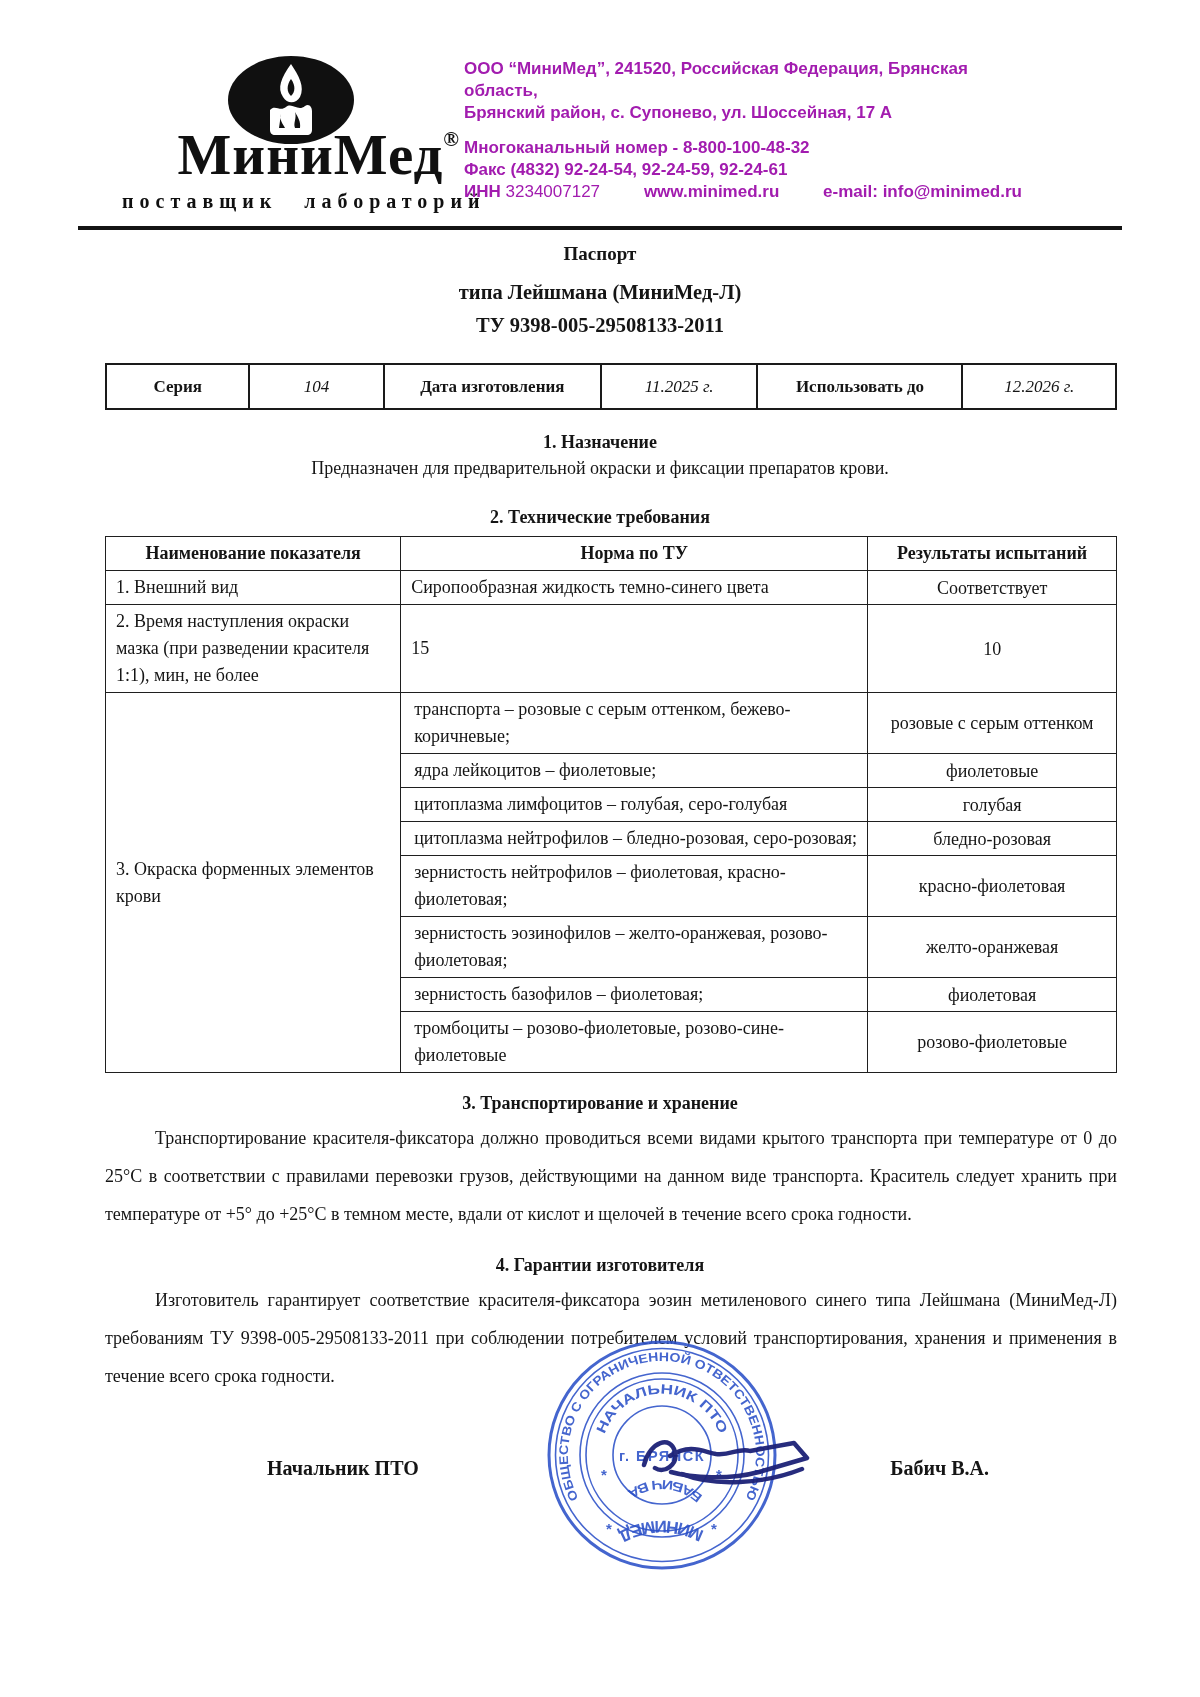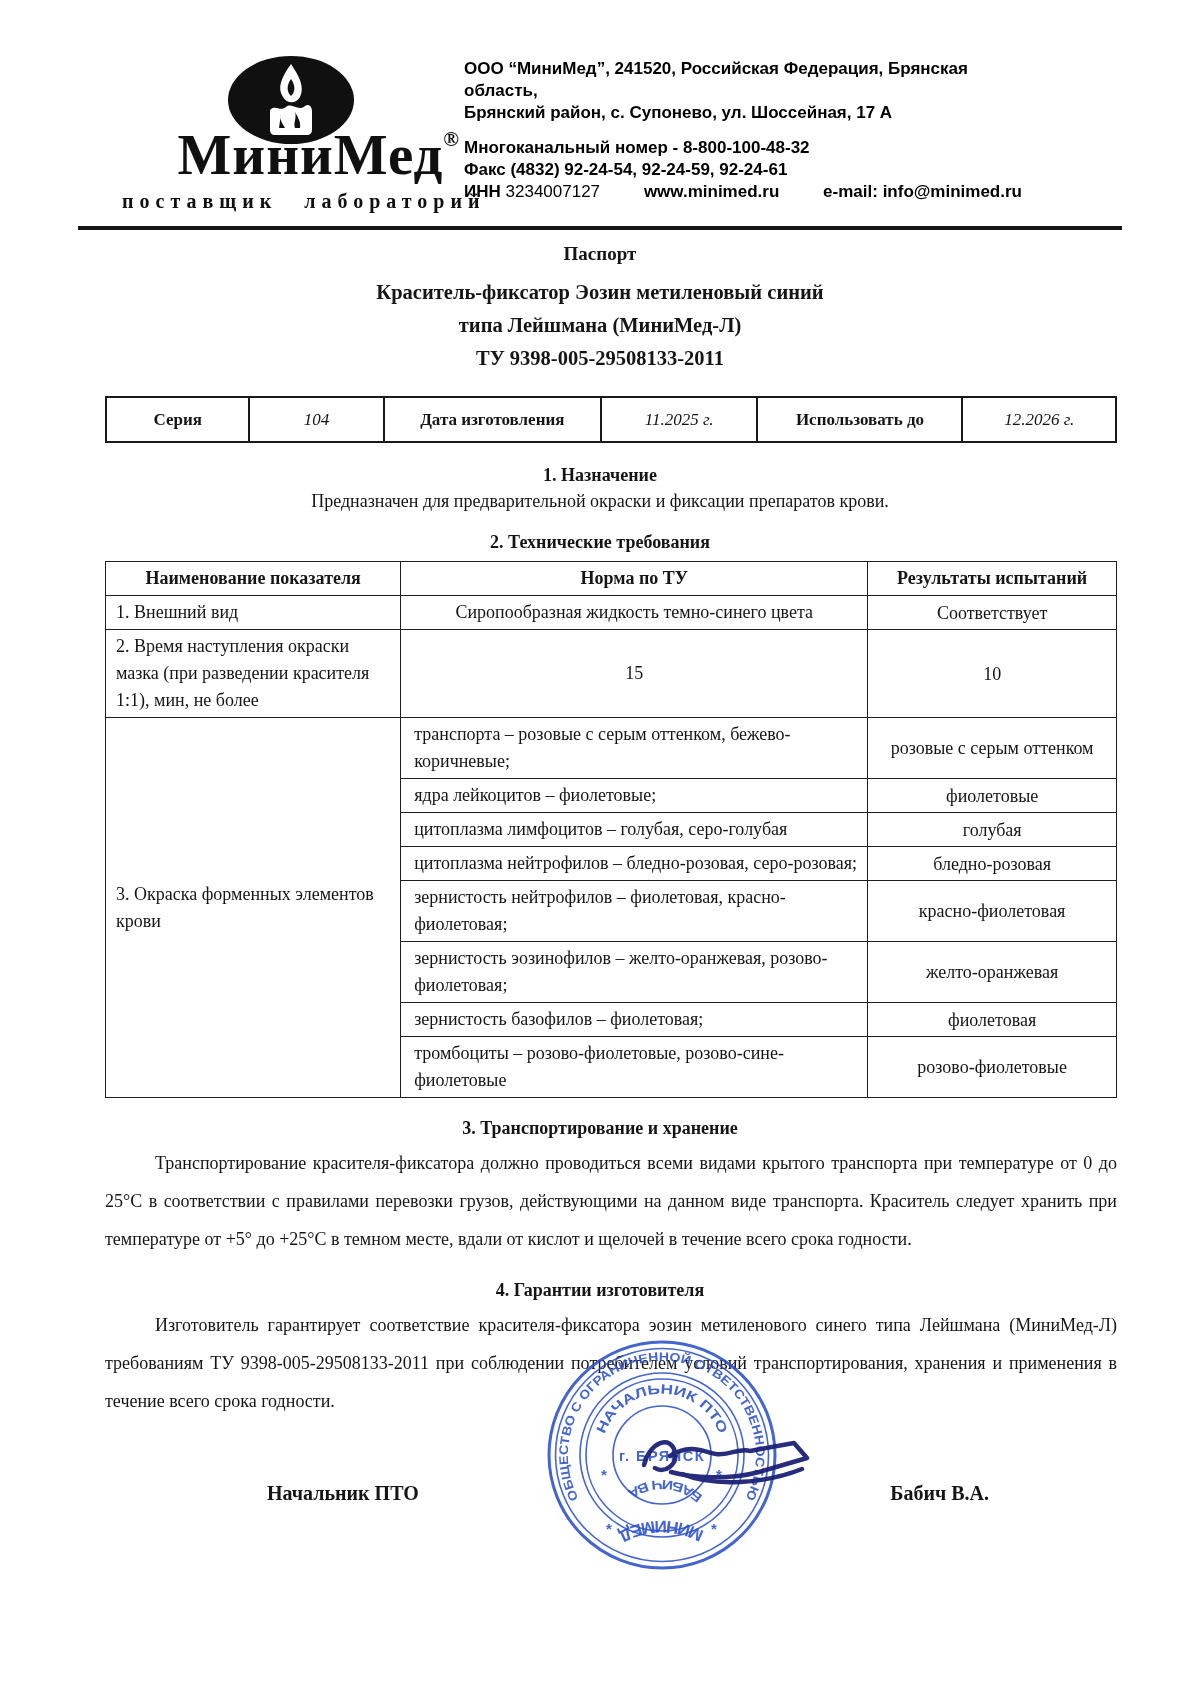--- a/index.html
+++ b/index.html
@@ -14,21 +14,21 @@
   .logo-block { width:338px; flex:0 0 auto; text-align:right;
     font-family:Liberation Serif, serif; }
   .logo-oval { display:block; margin:0 auto; }
   .logo-word { margin-top:-22px; font-size:57px; font-weight:900; letter-spacing:1px;
     color:#101010; line-height:1; white-space:nowrap; }
   .logo-reg { font-size:21px; font-weight:700; vertical-align:28px; }
   .logo-tagline { margin-top:7px; font-size:20px; font-weight:800; letter-spacing:6px;
     word-spacing:16px; color:#101010; white-space:nowrap; }
   .hdr-text { margin-left:4px; padding-top:6px; width:558px;
     font-family:"Liberation Sans", sans-serif; font-weight:700; font-size:17px;
-    line-height:22px; color:#000000; }
+    line-height:22px; color:#a21caf; }
   .hdr-gap { height:13px; }
   .inn-row { display:flex; justify-content:space-between; margin-top:0; }
   .inn-val { font-weight:400; }
   .top-rule { height:4px; background:#141414; margin:13px 78px 0 78px; }
   
   .reg-line { margin:11px 82px 0 105px; text-align:right; font-size:18px; }
   .doc-title { margin-top:13px; text-align:center; font-size:19px; font-weight:700; }
   .prod-title { margin-top:11px; text-align:center; font-size:20.5px; font-weight:700;
     line-height:33px; }
   
@@ -44,21 +44,21 @@
   
   .tech-table { margin:8px 83px 0 105px; width:1012px; font-size:18px; }
   .tech-table th, .tech-table td { border:1.5px solid #1f1f1f; padding:3px 10px;
     line-height:27px; vertical-align:middle; }
   .tech-table th { font-weight:700; text-align:center; }
   .col-name { width:29.2%; }
   .col-norm { width:46.2%; }
   .col-res  { width:24.6%; }
   td.name-cell { text-align:left; }
   td.norm-cell { text-align:left; padding-left:13px; }
-  td.center { text-align:center; }
+  td.center { }
   td.res-cell { text-align:center; line-height:26px; }
   
   .para { margin:5px 83px 0 105px; font-size:18px; line-height:38px;
     text-align:justify; text-indent:50px; }
   
   .signoff { display:flex; justify-content:space-between; margin:62px 83px 0 105px;
     padding-left:162px; padding-right:128px; font-size:20px; font-weight:700; }
   .stamp-wrap { position:absolute; left:532px; top:1322px; width:320px; height:268px; }
 </style>
 </head>
@@ -90,42 +90,41 @@
         <div>www.minimed.ru</div>
         <div>e-mail: info@minimed.ru</div>
       </div>
     </div>
   </div>
 
   <div class="top-rule"></div>
 
   <div class="doc-title">Паспорт</div>
   <div class="prod-title">
-    <div>Краситель-фиксатор Эозин метиленовый синий</div>
     <div>типа Лейшмана (МиниМед-Л)</div>
     <div>ТУ 9398-005-29508133-2011</div>
   </div>
 
   <table class="series-table">
     <tbody>
         <tr>
       <td class="lbl" style="width:14.2%">Серия</td>
       <td class="ital" style="width:13.3%">104</td>
       <td class="lbl" style="width:21.5%">Дата изготовления</td>
       <td class="ital" style="width:15.5%">11.2025 г.</td>
       <td class="lbl" style="width:20.3%">Использовать до</td>
       <td class="ital" style="width:15.2%">12.2026 г.</td>
     </tr>
   </tbody>
     </table>
 
   <div class="sec-head">1. Назначение</div>
   <div class="sec1-body">Предназначен для предварительной окраски и фиксации препаратов крови.</div>
 
-  <div class="sec-head" style="margin-top:20px">2. Технические требования</div>
+  <div class="sec-head" style="margin-top:28px">2. Технические требования</div>
   <table class="tech-table">
     <tbody>
         <tr>
       <th class="col-name">Наименование показателя</th>
       <th class="col-norm">Норма по ТУ</th>
       <th class="col-res">Результаты испытаний</th>
     </tr>
     <tr>
       <td class="name-cell">1. Внешний вид</td>
       <td class="center">Сиропообразная жидкость темно-синего цвета</td>

